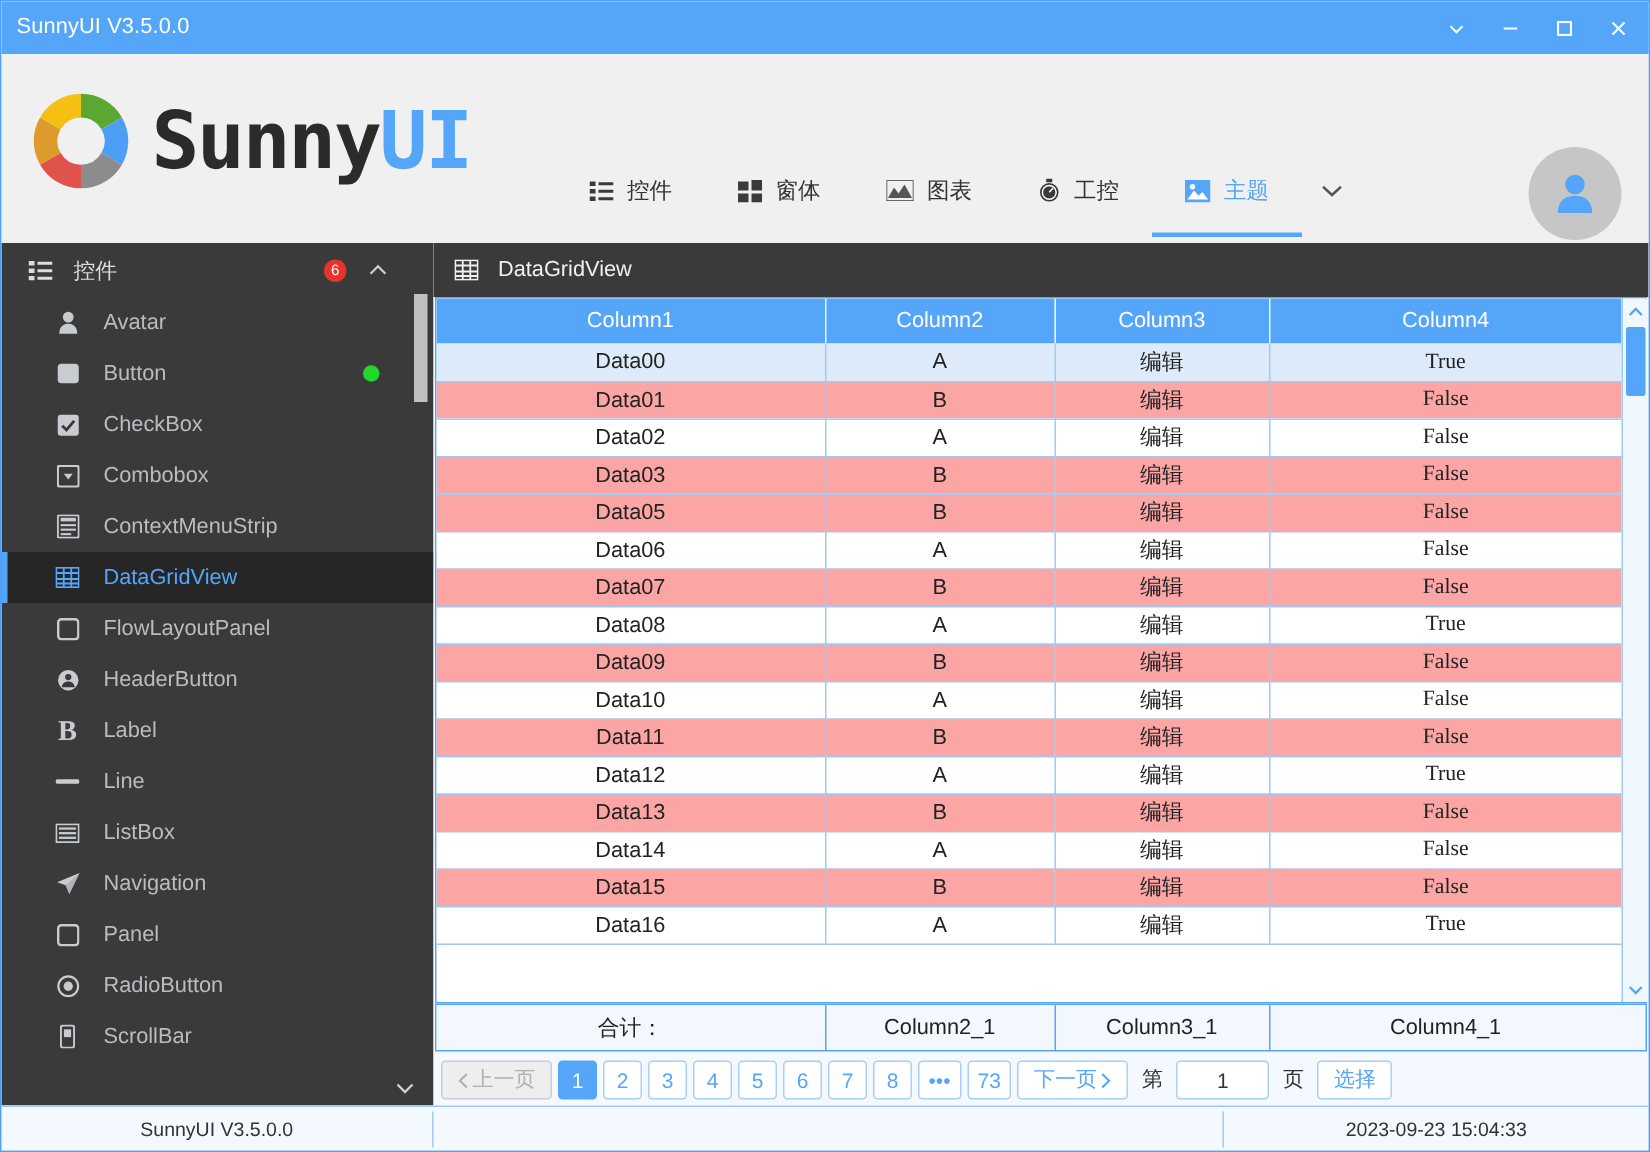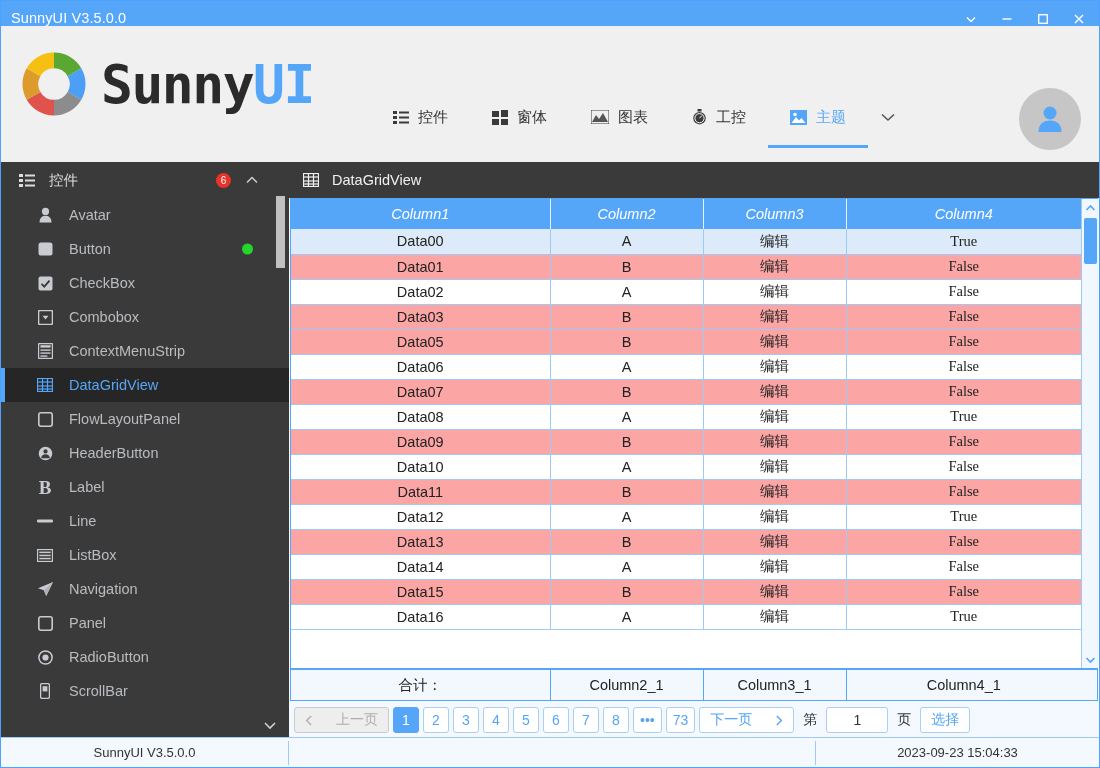--- a/index.html
+++ b/index.html
@@ -37,21 +37,21 @@
     color: #fff;
   }
   .winbtn svg { display: block; }
   #btn-collapse { right: 112px; }
   #btn-min      { right: 76px; }
   #btn-max      { right: 40px; }
   #btn-close    { right: 4px; }
 
   
   #header {
-    position: absolute; left: 0; top: 25px;
+    position: absolute; left: 0; top: 35px;
     width: 1100px; height: 126px;
     background: #f0f0f0;
   }
   #logo-wrap {
     position: absolute; left: 18px; top: 23px;
     display: flex; align-items: center;
   }
   #logo-mark { width: 70px; height: 70px; display:block; }
   #logo-text {
     margin-left: 12px;
@@ -199,21 +199,20 @@
   table.grid col.c2 { width: 153px; }
   table.grid col.c3 { width: 143px; }
   table.grid col.c4 { width: 235px; }
   table.grid th {
     height: 30px;
     background: #55a6f8;
     color: #ffffff;
     font-weight: normal;
     border-right: 1px solid #e8f2ff;
     text-align: center;
-    font-style: italic;
   }
   table.grid th:last-child { border-right: none; }
   table.grid td {
     height: 25px;
     text-align: center;
     color: #222222;
     border-right: 1px solid #9fcaf6;
     border-bottom: 1px solid #9fcaf6;
     background: #ffffff;
   }
@@ -278,21 +277,21 @@
   .pg {
     height: 26px; min-width: 26px;
     padding: 0 6px;
     display: flex; align-items: center; justify-content: center;
     border: 1px solid #a9cff6;
     border-radius: 3px;
     background: #ffffff;
     color: #55a6f8;
     white-space: nowrap;
   }
-  .pg.wide { padding: 0 10px; gap: 23px; }
+  .pg.wide { padding: 0 10px; gap: 2px; }
   .pg.active { background: #55a6f8; border-color: #55a6f8; color: #ffffff; }
   .pg.disabled {
     background: #eeeeee; border-color: #cccccc; color: #b0b0b0;
   }
   .pg-label { color: #333333; padding: 0 5px; white-space: nowrap; }
   #pg-input {
     width: 62px; height: 26px;
     border: 1px solid #a9cff6; border-radius: 3px;
     background: #ffffff; color: #333333;
     text-align: center; font-size: 14px;

